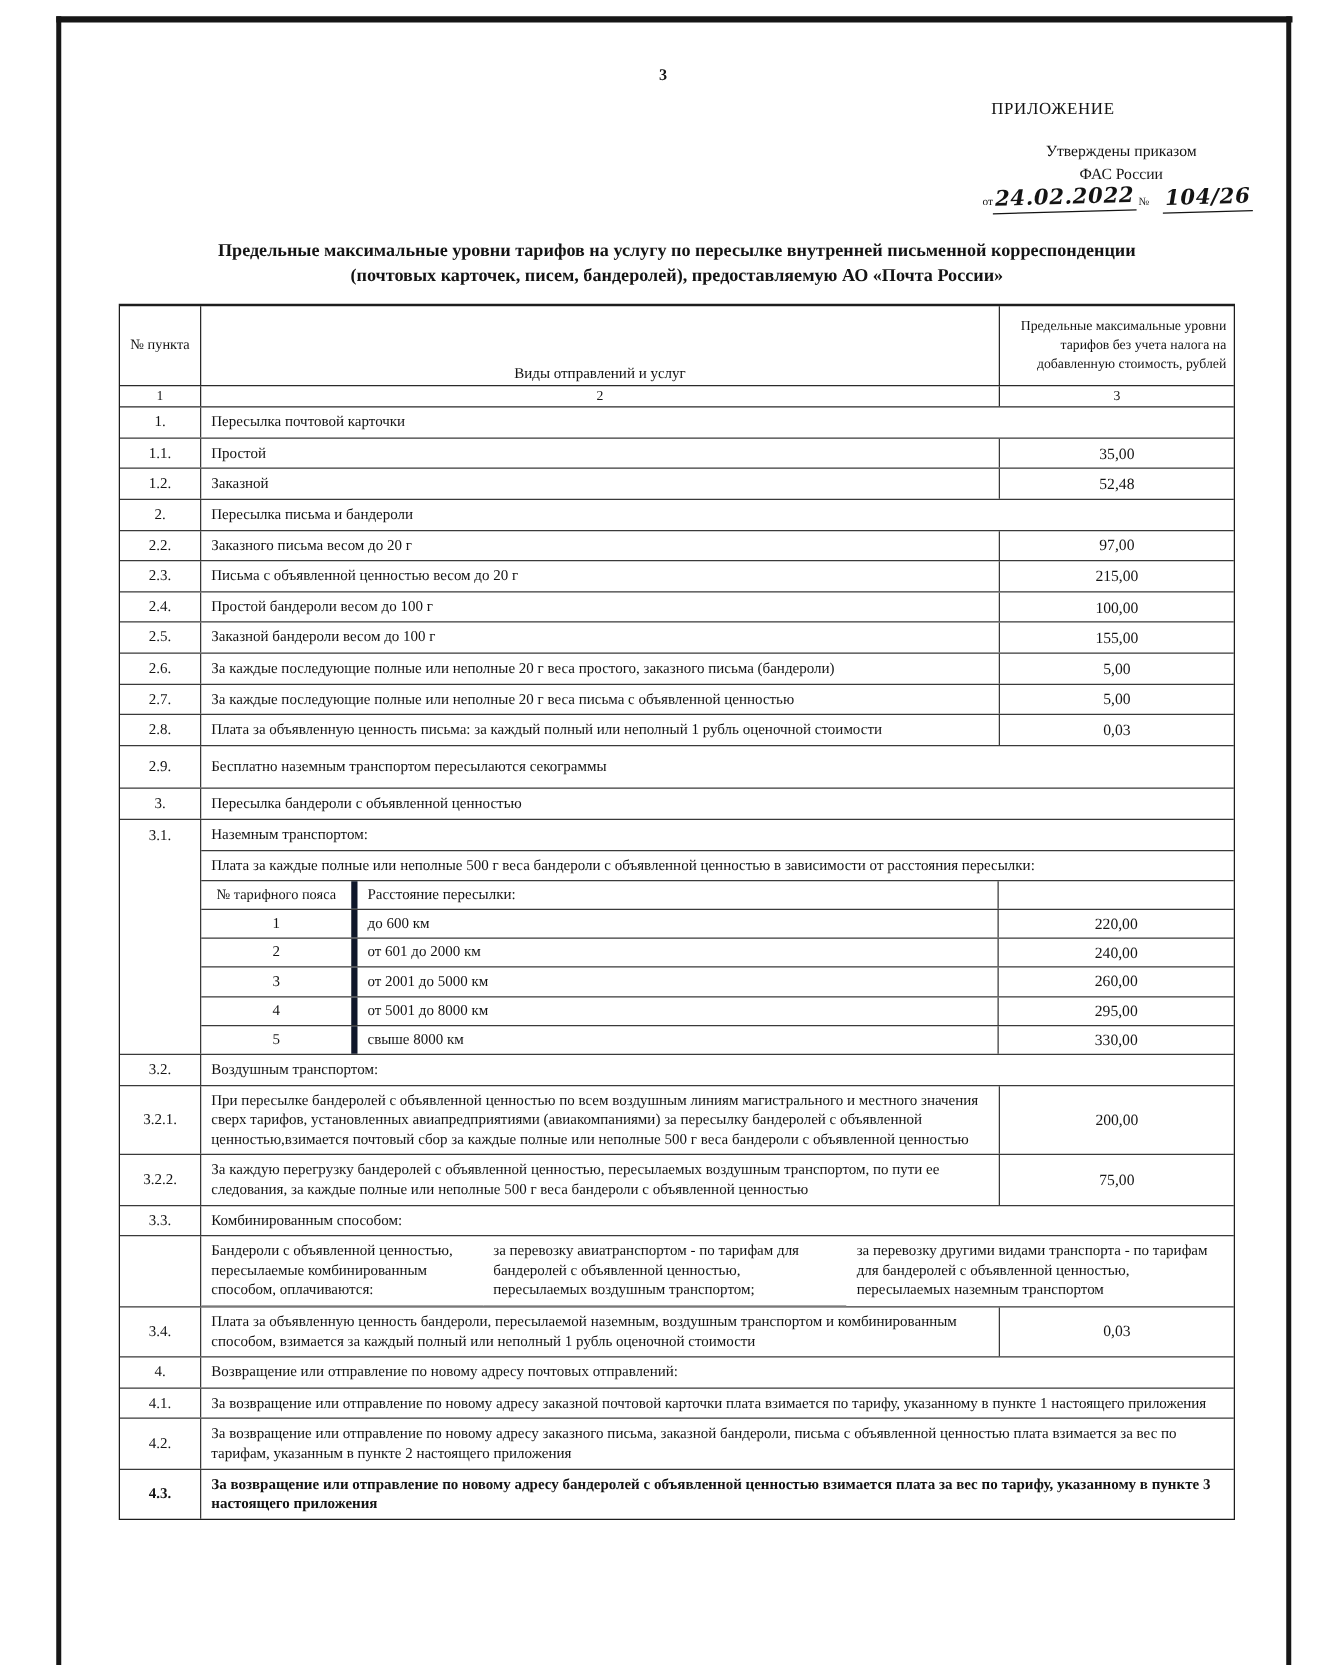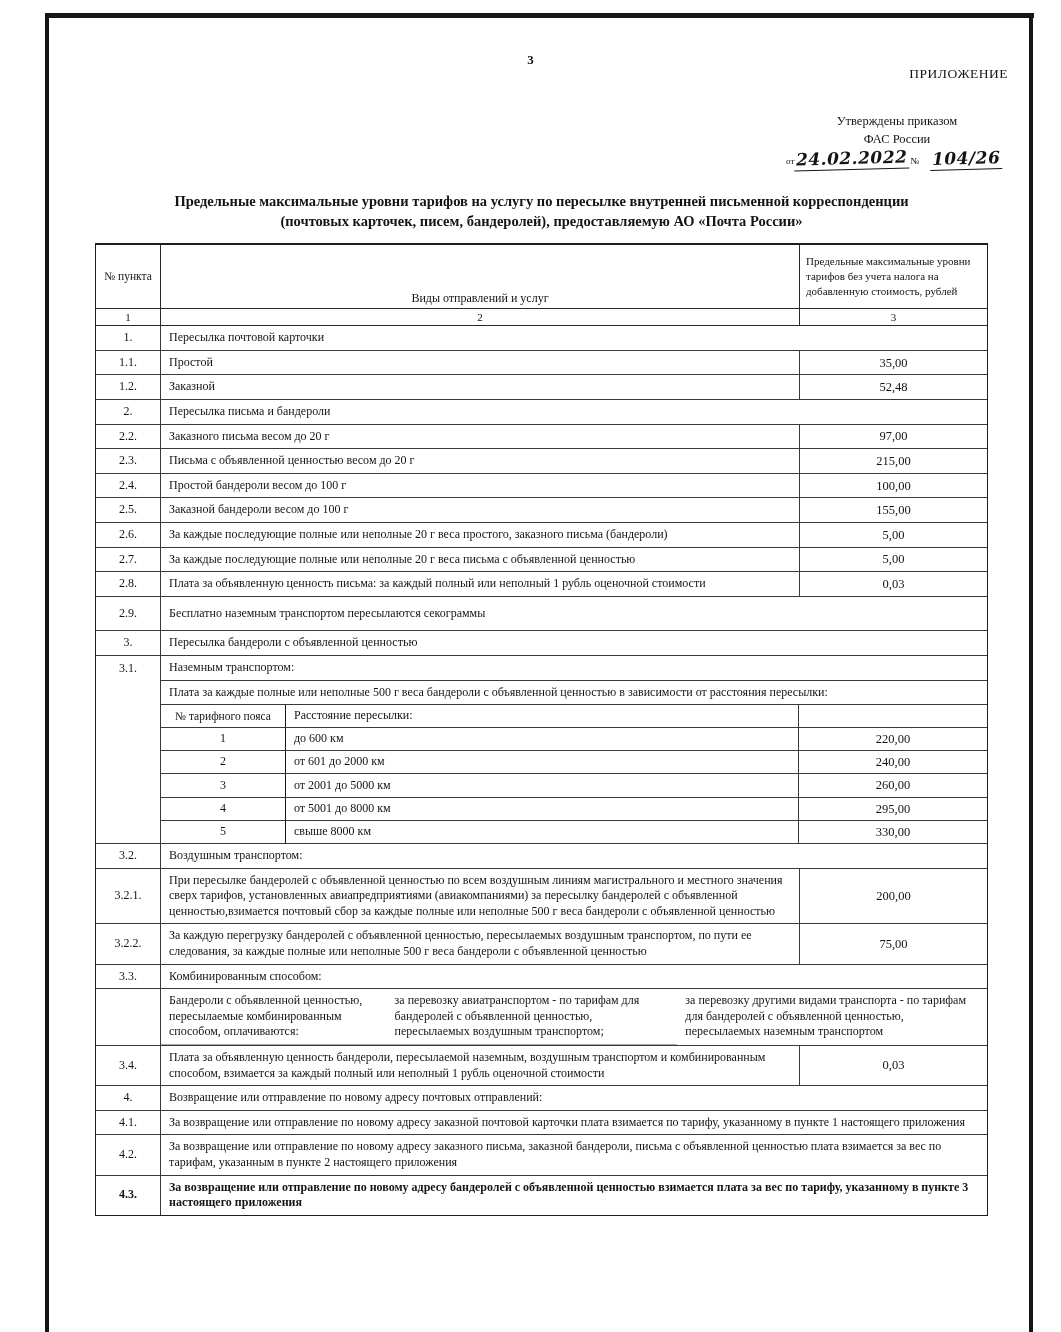--- a/index.html
+++ b/index.html
@@ -20,22 +20,22 @@
   .frame-top    { position: absolute; left: 45px; top: 13px; width: 989px; height: 5px; background: #161616; }
   .frame-left   { position: absolute; left: 45px; top: 13px; width: 4px; bottom: 0; background: #161616; }
   .frame-right  { position: absolute; left: 1029px; top: 13px; width: 4px; bottom: 0; background: #161616; }
 
   .page-number {
     position: absolute; top: 52px; left: 0; width: 1061px;
     text-align: center; font-size: 13px; font-weight: bold;
   }
 
   .appendix {
-    position: absolute; top: 66px; left: 793px; width: 215px;
-    text-align: right; font-size: 13.5px; letter-spacing: 0.5px;
+    position: absolute; top: 79px; left: 793px; width: 215px;
+    text-align: left; font-size: 13.5px; letter-spacing: 0.5px;
   }
 
   .approved {
     position: absolute; top: 112px; left: 778px; width: 238px;
     text-align: center; font-size: 12.5px; line-height: 1.45;
   }
 
   .order-line {
     position: absolute; top: 148px; left: 786px; width: 240px;
     display: flex; align-items: flex-end; white-space: nowrap;
@@ -68,21 +68,21 @@
   .thead { display: flex; border-bottom: 1px solid #2a2a2a; min-height: 64px; }
   .th-num {
     width: 65px; border-right: 1px solid #2a2a2a;
     display: flex; align-items: center; justify-content: center;
     font-size: 11.5px; text-align: center;
   }
   .th-kind { flex: 1; display: flex; align-items: center; justify-content: center; font-size: 12px; margin-top: 44px; }
   .th-tariff {
     width: 188px; border-left: 1px solid #2a2a2a;
     display: flex; align-items: center; justify-content: center;
-    text-align: left; font-size: 11px; padding: 5px 6px; line-height: 1.35;
+    text-align: right; font-size: 11px; padding: 5px 6px; line-height: 1.35;
   }
 
   .colnums { display: flex; border-bottom: 1px solid #2a2a2a; font-size: 11px; }
   .cn-1 { width: 65px; border-right: 1px solid #2a2a2a; text-align: center; padding: 1px 0; }
   .cn-2 { flex: 1; text-align: center; padding: 1px 0; }
   .cn-3 { width: 188px; border-left: 1px solid #2a2a2a; text-align: center; padding: 1px 0; }
 
   .trow { display: flex; border-bottom: 1px solid #3a3a3a; }
   .trow:last-child { border-bottom: none; font-weight: bold; }
 
@@ -104,21 +104,21 @@
   .para { padding: 4px 8px; border-bottom: 1px solid #a9a9a9; }
   .para:last-child { border-bottom: none; }
 
   
   .trow.group .cell-num { align-items: flex-start; padding-top: 5px; }
   .group-content { flex: 1; display: flex; flex-direction: column; }
   .group-line { padding: 4px 8px; border-bottom: 1px solid #3a3a3a; }
   .sub-row { display: flex; border-bottom: 1px solid #3a3a3a; }
   .sub-row:last-child { border-bottom: none; }
   .sub-c1 {
-    width: 125px; border-right: 1px solid #0f172a;
+    width: 125px; border-right: 5px solid #0f172a;
     display: flex; align-items: center; justify-content: center;
     text-align: center; padding: 3px 4px;
   }
   .sub-head .sub-c1 { font-size: 11.5px; }
   .sub-c2 { flex: 1; padding: 3px 8px; border-right: 1px solid #3a3a3a; display: flex; align-items: center; }
   .sub-c3 {
     width: 188px; display: flex; align-items: center; justify-content: center;
     font-size: 12.5px; padding: 3px 4px;
   }
 </style>

